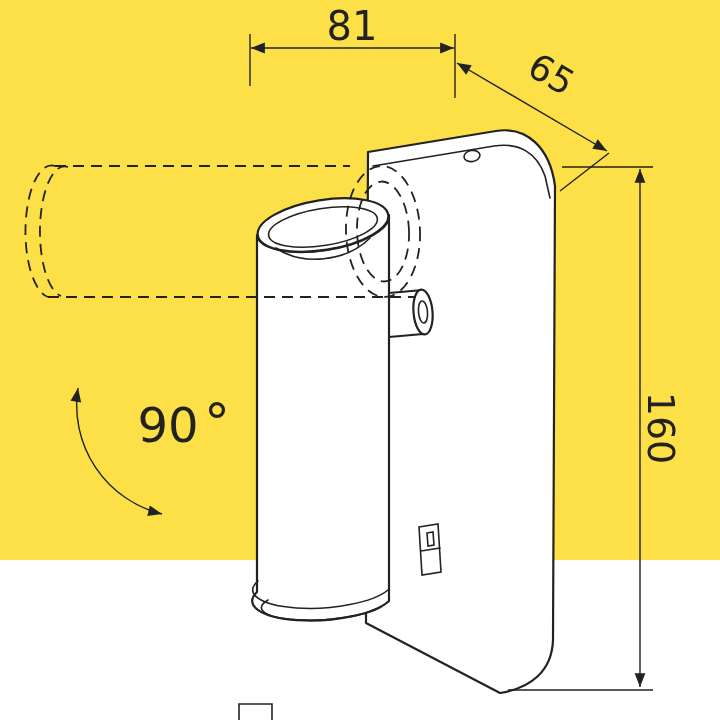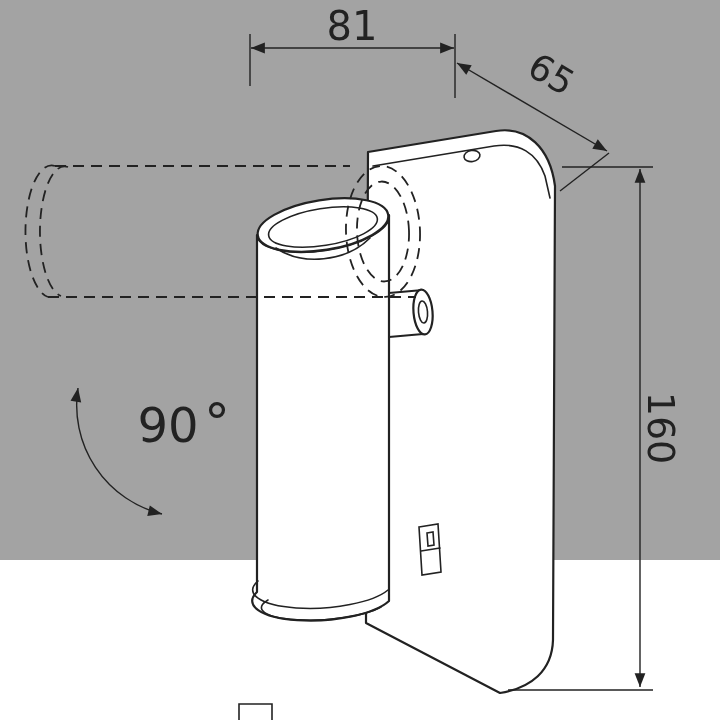--- a/index.html
+++ b/index.html
@@ -3,21 +3,21 @@
 <meta charset="utf-8">
 <style>
   html,body{
     margin:0;
     padding:0;
     width:720px;
     height:720px;
     background:#ffffff;
     font-family:"DejaVu Sans", sans-serif;
   }
-  .stage{width:720px;height:560px;position:relative;background:#a3a3a3;}
+  .stage{width:720px;height:560px;position:relative;background:#fde047;}
   svg{display:block;}
   .solid{stroke:#222222;fill:none;stroke-width:2.2;stroke-linecap:round;stroke-linejoin:round;}
   .solid-fill{stroke:#222222;fill:#ffffff;stroke-width:2.2;stroke-linejoin:round;}
   .detail{stroke:#222222;fill:none;stroke-width:1.6;stroke-linecap:round;}
   .dashed{stroke:#222222;fill:none;stroke-width:1.8;stroke-dasharray:11 7;stroke-linecap:butt;}
   .dim{stroke:#222222;fill:none;stroke-width:1.4;}
   .dim-label{fill:#222222;font-family:"DejaVu Sans", sans-serif;}
 </style>
 </head>
 <body>

